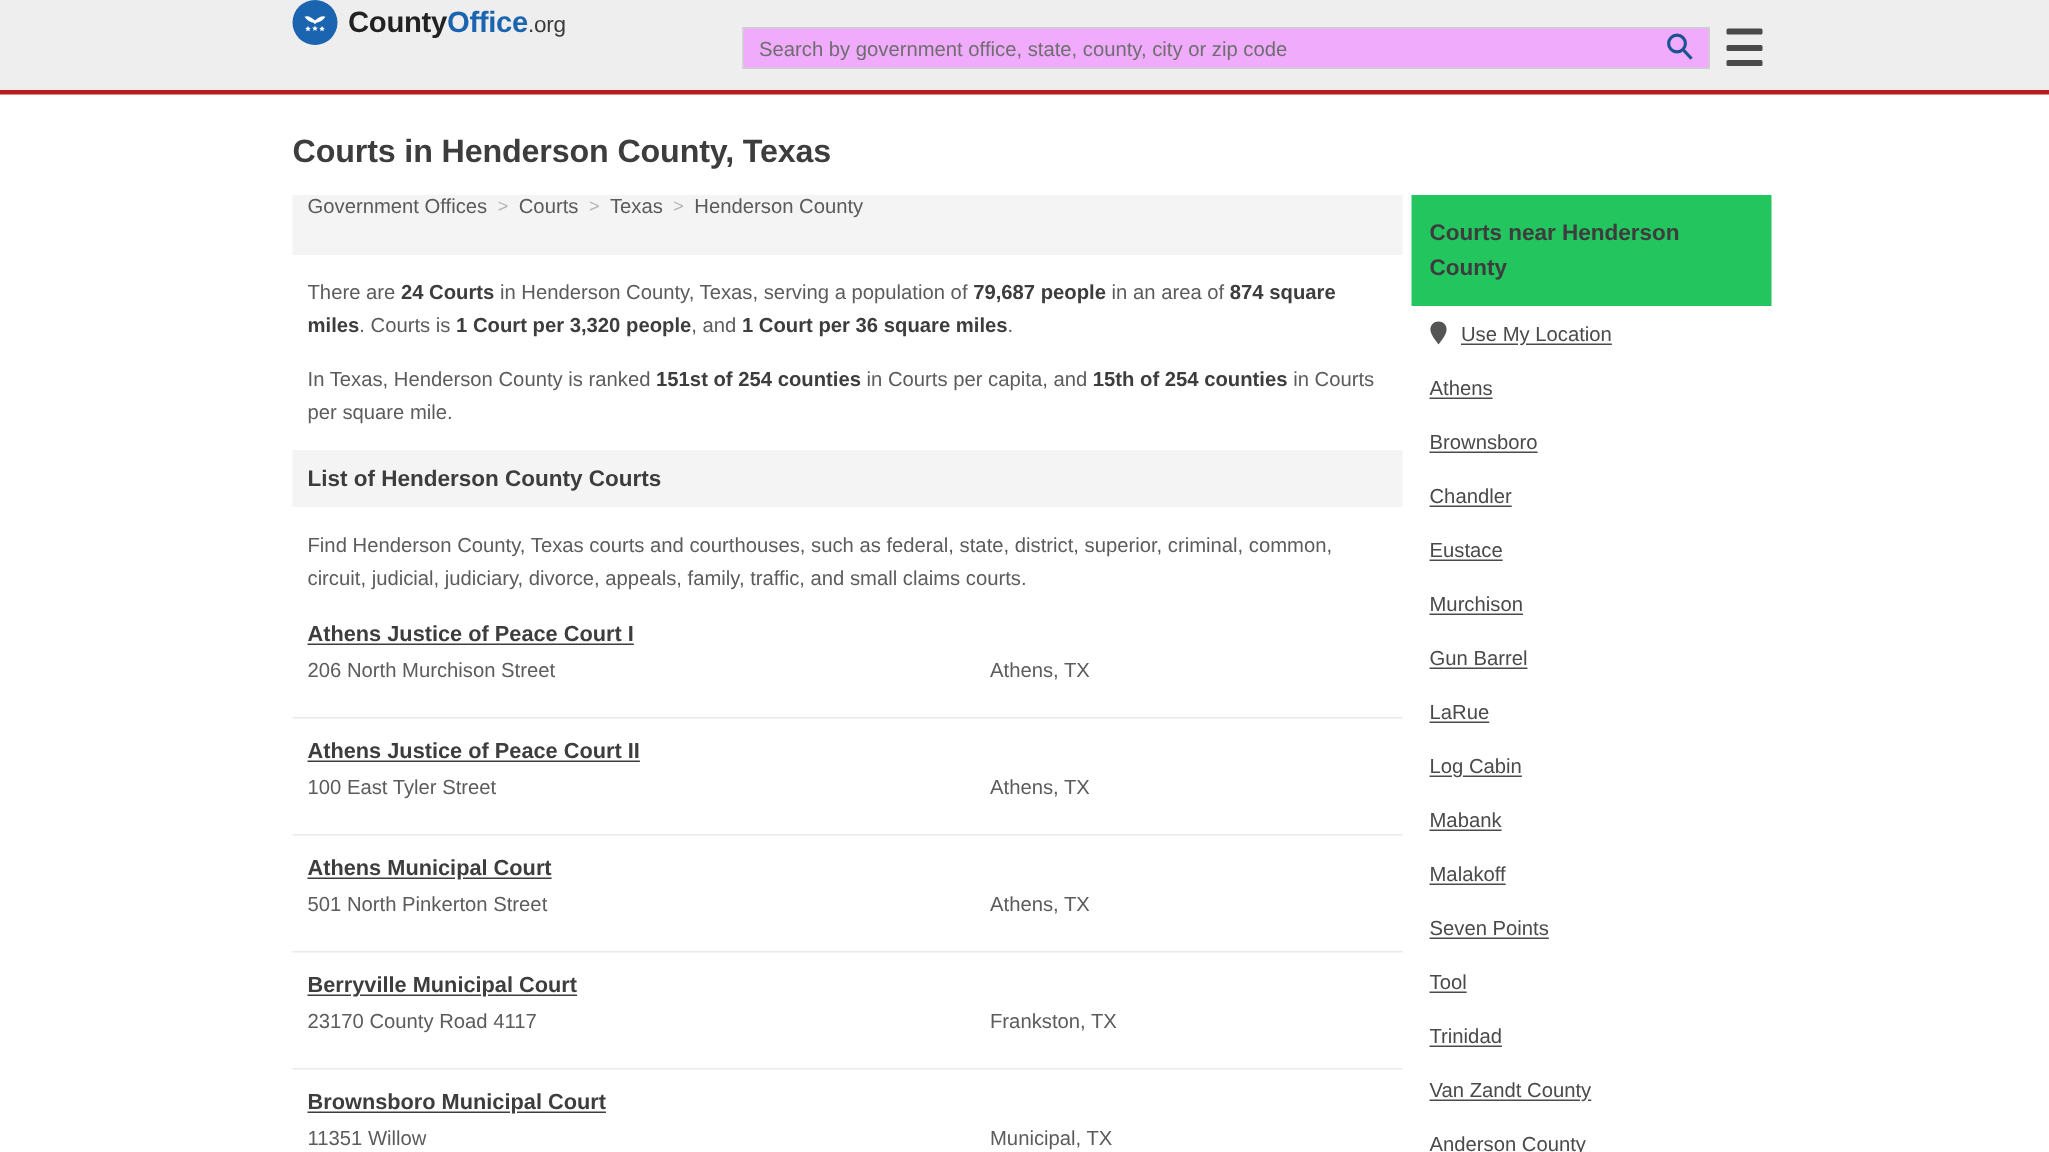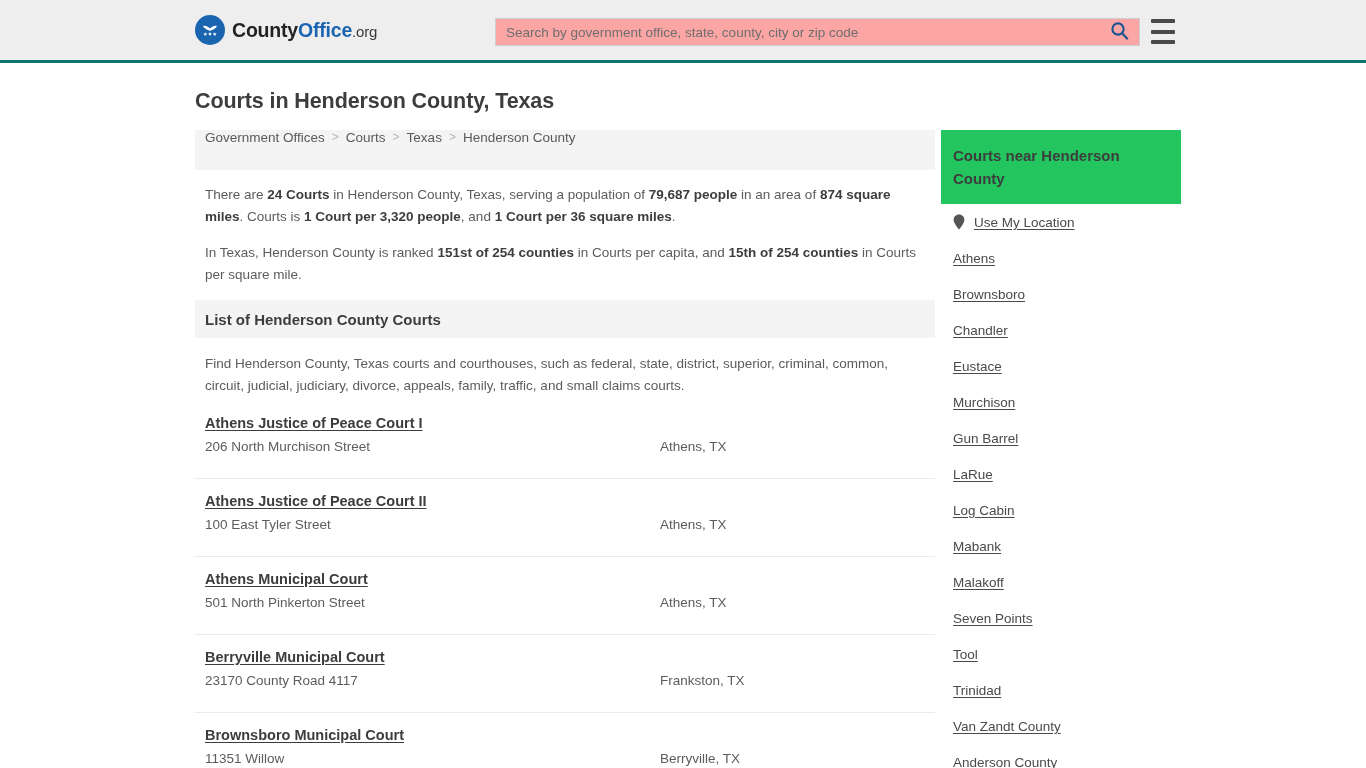--- a/index.html
+++ b/index.html
@@ -12,23 +12,23 @@
     overflow: hidden;
     background: #ffffff;
     font-family: "Liberation Sans", sans-serif;
     -webkit-font-smoothing: antialiased;
   }
 
   
   .site-header {
     height: 63px;
     background: #eeeeee;
-    border-bottom: 3px solid #0f766e;
-    display: flex;
-    align-items: center;
+    border-bottom: 3px solid #b91c1c;
+    display: flex;
+    align-items: flex-start;
     position: relative;
   }
   .brand {
     display: flex;
     align-items: center;
     margin-left: 195px;
     text-decoration: none;
   }
   .brand-mark {
     width: 30px;
@@ -51,21 +51,21 @@
   .brand-text .bold-blue { color: #1a64b0; font-weight: 700; }
   .brand-text .dark-b { color: #222222; font-weight: 700; }
   .brand-text .tld { font-size: 15px; color: #3a3a3a; }
 
   .search-wrap {
     position: absolute;
     left: 495px;
     top: 18px;
     width: 645px;
     height: 28px;
-    background: #fca5a5;
+    background: #f0abfc;
     border: 1px solid #cfcfcf;
     display: flex;
     align-items: center;
   }
   .search-input {
     flex: 1 1 auto;
     border: 0;
     outline: 0;
     font-family: "Liberation Sans", sans-serif;
     font-size: 13.5px;
@@ -350,21 +350,21 @@
             <span class="court-addr">23170 County Road 4117</span>
             <span class="court-city">Frankston, TX</span>
           </div>
         </div>
         <div class="row-gap"></div>
 
         <div class="court-row">
           <a class="court-name" href="#">Brownsboro Municipal Court</a>
           <div class="court-meta">
             <span class="court-addr">11351 Willow</span>
-            <span class="court-city">Berryville, TX</span>
+            <span class="court-city">Municipal, TX</span>
           </div>
         </div>
 
       </div>
     </div>
 
     <aside class="col-side">
       <div class="side-head">
         <h3>Courts near Henderson County</h3>
       </div>

